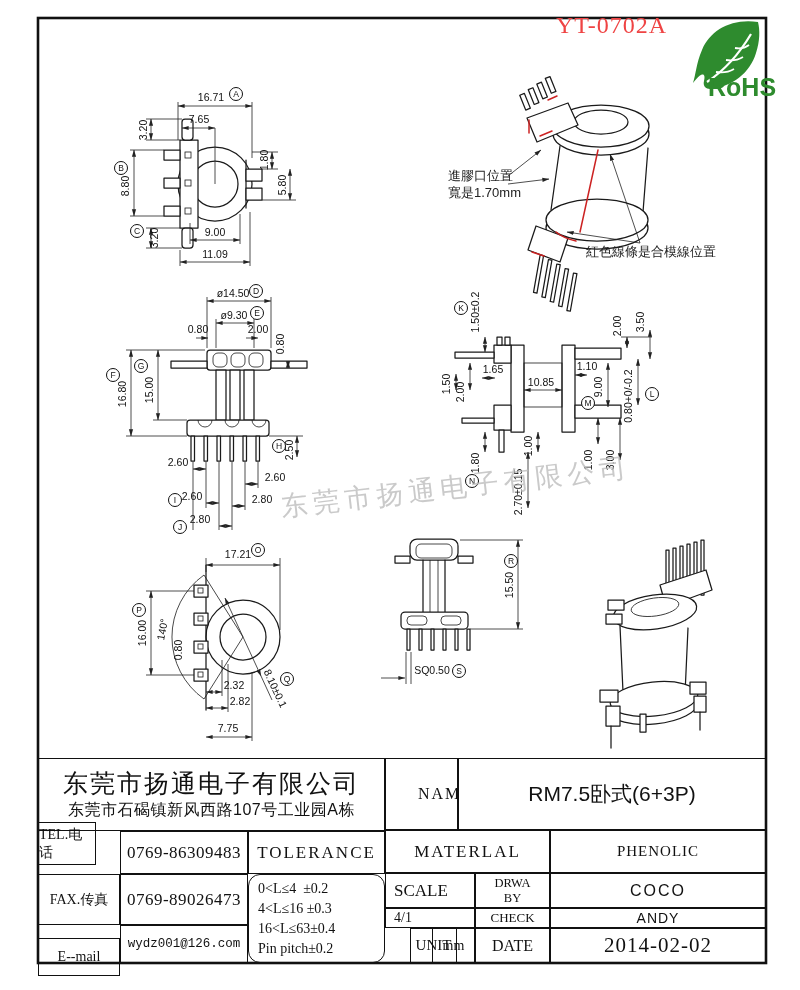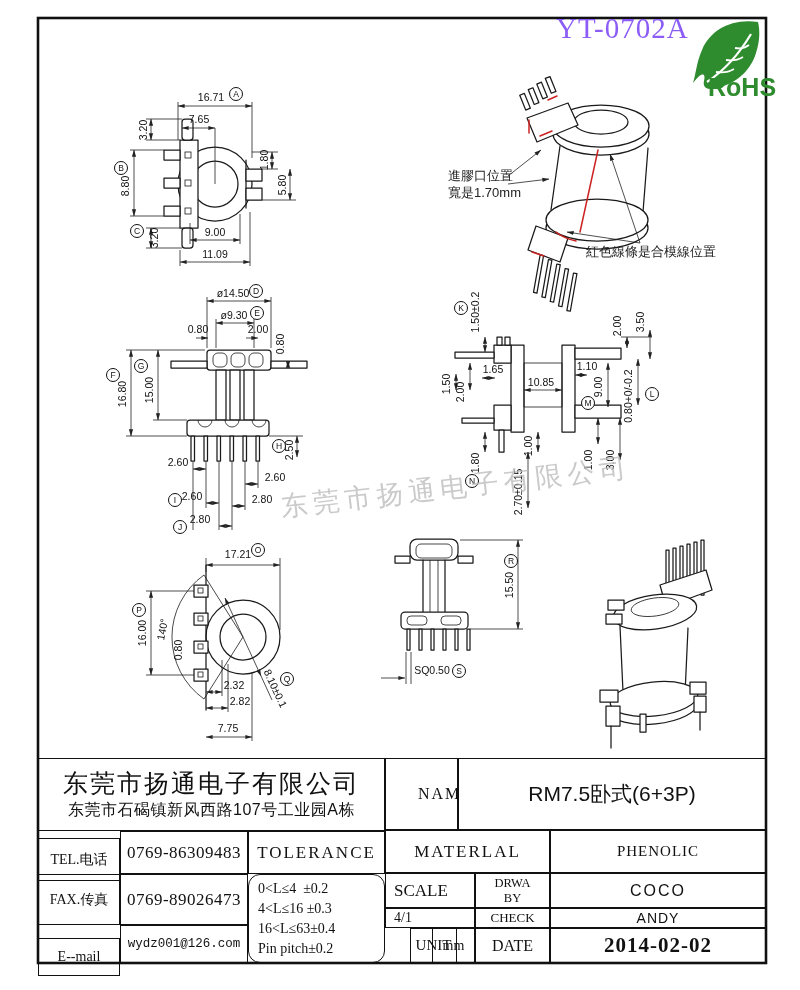--- a/index.html
+++ b/index.html
@@ -13,21 +13,21 @@
   .d  {fill:none;stroke:#222;stroke-width:0.8;}
   .red{fill:none;stroke:#cc2222;stroke-width:1.5;stroke-linecap:round;}
   .bl {fill:#fff;stroke:#111;stroke-width:1;}
   svg text{font-family:"Liberation Sans",sans-serif;}
   .dt {font-size:10.5px;fill:#111;text-anchor:middle;}
   .bt {font-size:8.5px;fill:#111;text-anchor:middle;}
   .cn {font-size:13px;fill:#222;}
   .wm {font-size:27px;fill:#bdbdbd;opacity:.8;letter-spacing:5px;}
   
   #docno{position:absolute;left:556px;top:12px;font-family:"Liberation Serif",serif;
-         font-size:29px;letter-spacing:1px;color:#8b5cf6;}
+         font-size:24px;letter-spacing:1px;color:#ef4444;}
   #rohs{position:absolute;left:680px;top:16px;width:96px;height:84px;}
   #rohs text{font-family:"Liberation Sans",sans-serif;font-weight:bold;fill:#2e8b2e;font-size:25px;}
   
   #tb{position:absolute;left:38px;top:758px;width:728px;height:205px;}
   .cell{position:absolute;box-sizing:border-box;border:1.6px solid #111;
         display:flex;align-items:center;justify-content:center;
         font-family:"Liberation Serif",serif;color:#111;overflow:hidden;}
   .c-company{flex-direction:column;font-family:"Liberation Sans",sans-serif;}
   .co-name{font-size:25px;letter-spacing:2px;line-height:1.25;}
   .co-addr{font-size:16px;letter-spacing:.5px;}
@@ -435,21 +435,21 @@
   <path d="M27,66 C42,56 58,40 71,18" fill="none" stroke="#fff" stroke-width="2.2"></path>
   <path d="M36,56 C42,57 49,56 54,53 M46,44 C52,45 58,44 63,41 M55,32 C60,33 65,32 69,29" fill="none" stroke="#fff" stroke-width="1.8"></path>
   <text x="28" y="80">RoHS</text>
 </svg>
 
 <div id="tb">
   <div class="cell c-company" style="left:0;top:0;width:347px;height:73px;">
     <div class="co-name">东莞市扬通电子有限公司</div>
     <div class="co-addr">东莞市石碣镇新风西路107号工业园A栋</div>
   </div>
-  <div class="cell lab" style="left:0;top:80px;width:82px;height:43px;font-family:Liberation Serif, serif;">TEL.电话</div>
+  <div class="cell lab" style="left:0;top:64px;width:58px;height:43px;font-family:Liberation Serif, serif;">TEL.电话</div>
   <div class="cell telv" style="left:82px;top:73px;width:128px;height:43px;">0769-86309483</div>
   <div class="cell big" style="left:210px;top:73px;width:137px;height:43px;">TOLERANCE</div>
   <div class="cell lab" style="left:0;top:116px;width:82px;height:51px;">FAX.传真</div>
   <div class="cell telv" style="left:82px;top:116px;width:128px;height:51px;">0769-89026473</div>
   <div class="cell lab" style="left:0;top:167px;width:82px;height:38px;margin-top:13px;">E--mail</div>
   <div class="cell emv" style="left:82px;top:167px;width:128px;height:38px;">wydz001@126.com</div>
   <div class="cell tol-b" style="left:210px;top:116px;width:137px;height:89px;">
     <div class="tol-line">0&lt;L≤4  ±0.2</div>
     <div class="tol-line">4&lt;L≤16 ±0.3</div>
     <div class="tol-line">16&lt;L≤63±0.4</div>
@@ -463,16 +463,16 @@
   <div class="cell drwa" style="left:437px;top:115px;width:75px;height:35px;">
         <span>DRWA BY</span>
       </div>
   <div class="cell sans" style="left:512px;top:115px;width:216px;height:35px;font-size:16px;letter-spacing:2px;">COCO</div>
   <div class="cell left" style="left:347px;top:150px;width:90px;height:20px;font-size:14px;">4/1</div>
   <div class="cell" style="left:437px;top:150px;width:75px;height:20px;font-size:13px;">CHECK</div>
   <div class="cell sans" style="left:512px;top:150px;width:216px;height:20px;font-size:14px;letter-spacing:1px;">ANDY</div>
   <div class="cell" style="left:347px;top:170px;width:47px;height:35px;font-size:15px;margin-left:25px;">UNIT</div>
   <div class="cell" style="left:394px;top:170px;width:43px;height:35px;font-size:14px;">mm</div>
   <div class="cell" style="left:437px;top:170px;width:75px;height:35px;font-size:16px;">DATE</div>
-  <div class="cell datev" style="left:512px;top:170px;width:216px;height:35px;font-weight:bold;">2014-02-02</div>
+  <div class="cell datev" style="left:512px;top:170px;width:216px;height:35px;">2014-02-02</div>
 </div>
 
 </div>
 
 </body></html>

